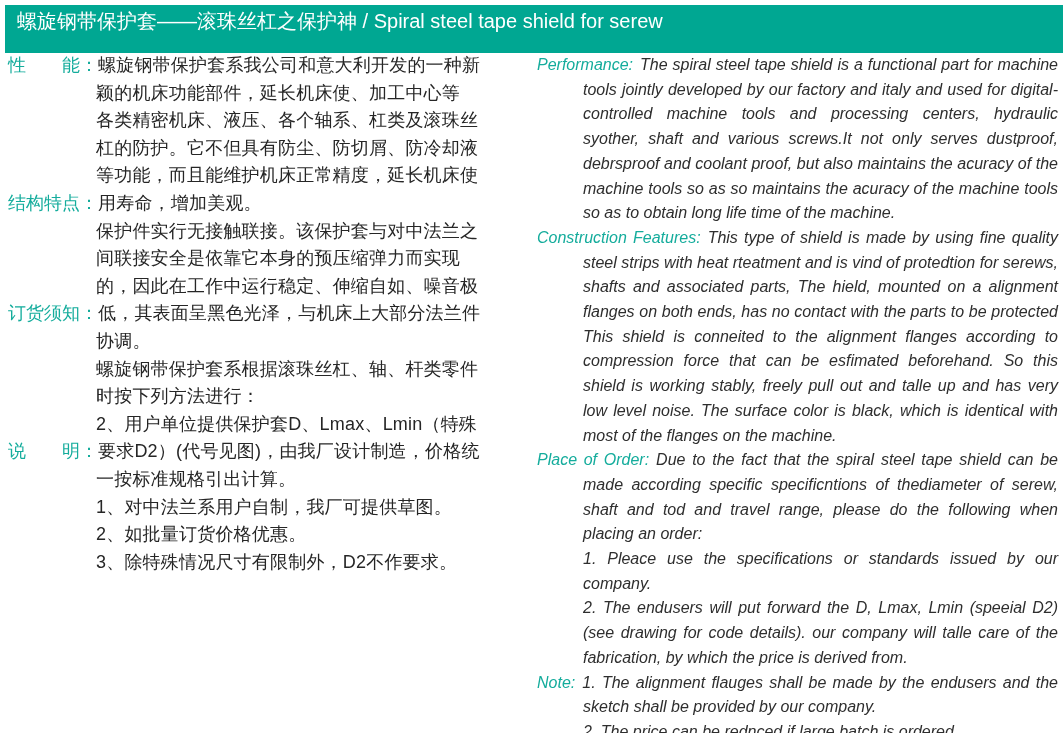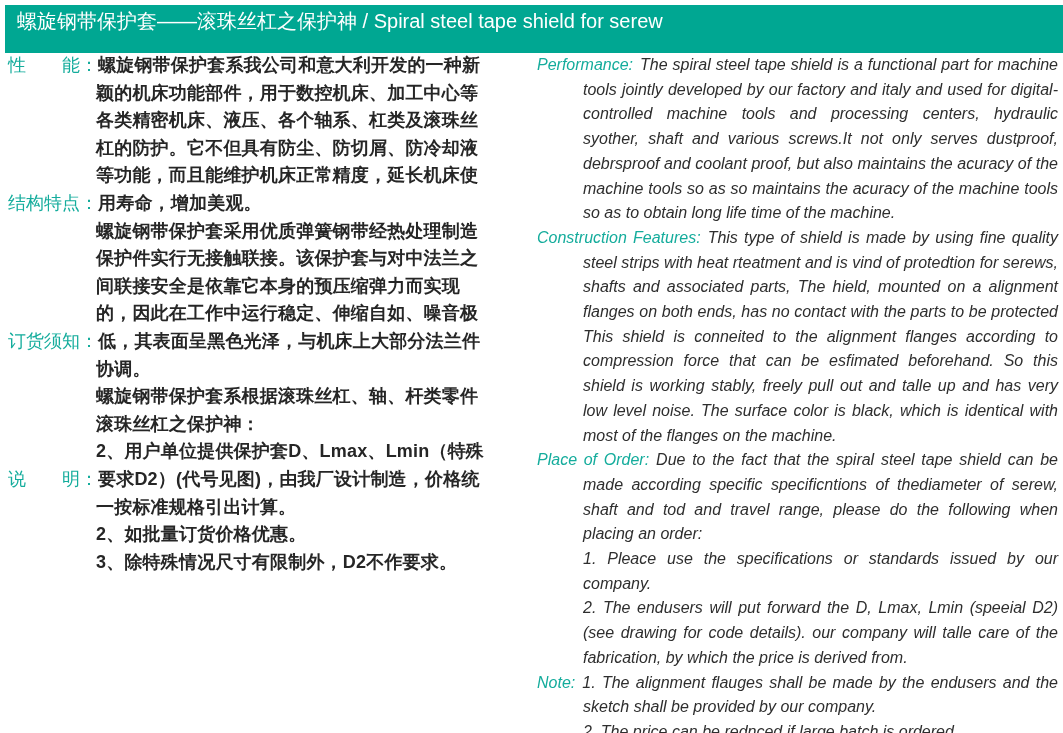--- a/index.html
+++ b/index.html
@@ -40,21 +40,21 @@
     display: flex;
     align-items: flex-start;
     white-space: nowrap;
     font-size: 18px;
   }
   .zh-label {
     flex: 0 0 88px;
     color: #14ac9c;
     overflow: visible;
   }
-  .zh-text { letter-spacing: 0.2px; font-weight: bold; }
+  .zh-text { letter-spacing: 0.2px; }
   
   .col-en {
     flex: 1 1 auto;
     padding-left: 32px;
     padding-right: 5px;
     font-size: 16px;
     line-height: 24.7px;
     color: #2e2e2e;
     text-align: justify;
   }
@@ -78,21 +78,21 @@
   <section class="col-zh">
     <div>
 
         <div class="zh-line">
           <span class="zh-label">性　　能：</span>
           <span class="zh-text">螺旋钢带保护套系我公司和意大利开发的一种新</span>
         </div>
 
         <div class="zh-line">
           <span class="zh-label"></span>
-          <span class="zh-text">颖的机床功能部件，用于数控机床、加工中心等</span>
+          <span class="zh-text">颖的机床功能部件，延长机床使、加工中心等</span>
         </div>
 
         <div class="zh-line">
           <span class="zh-label"></span>
           <span class="zh-text">各类精密机床、液压、各个轴系、杠类及滚珠丝</span>
         </div>
 
         <div class="zh-line">
           <span class="zh-label"></span>
           <span class="zh-text">杠的防护。它不但具有防尘、防切屑、防冷却液</span>
@@ -101,24 +101,20 @@
         <div class="zh-line">
           <span class="zh-label"></span>
           <span class="zh-text">等功能，而且能维护机床正常精度，延长机床使</span>
         </div>
 
         <div class="zh-line">
           <span class="zh-label">结构特点：</span>
           <span class="zh-text">用寿命，增加美观。</span>
         </div>
 
-        <div class="zh-line">
-          <span class="zh-label"></span>
-          <span class="zh-text">螺旋钢带保护套采用优质弹簧钢带经热处理制造</span>
-        </div>
 
 
 
         <div class="zh-line">
           <span class="zh-label"></span>
           <span class="zh-text">保护件实行无接触联接。该保护套与对中法兰之</span>
         </div>
 
         <div class="zh-line">
           <span class="zh-label"></span>
@@ -141,39 +137,43 @@
         </div>
 
         <div class="zh-line">
           <span class="zh-label"></span>
           <span class="zh-text">螺旋钢带保护套系根据滚珠丝杠、轴、杆类零件</span>
         </div>
 
 
         <div class="zh-line">
           <span class="zh-label"></span>
-          <span class="zh-text">滚珠丝杠之保护神：</span>
+          <span class="zh-text">时按下列方法进行：</span>
         </div>
 
 
         <div class="zh-line">
           <span class="zh-label"></span>
           <span class="zh-text">2、用户单位提供保护套D、Lmax、Lmin（特殊</span>
         </div>
 
         <div class="zh-line">
           <span class="zh-label">说　　明：</span>
           <span class="zh-text">要求D2）(代号见图)，由我厂设计制造，价格统</span>
         </div>
 
         <div class="zh-line">
           <span class="zh-label"></span>
           <span class="zh-text">一按标准规格引出计算。</span>
         </div>
 
+        <div class="zh-line">
+          <span class="zh-label"></span>
+          <span class="zh-text">1、对中法兰系用户自制，我厂可提供草图。</span>
+        </div>
 
         <div class="zh-line">
           <span class="zh-label"></span>
           <span class="zh-text">2、如批量订货价格优惠。</span>
         </div>
 
         <div class="zh-line">
           <span class="zh-label"></span>
           <span class="zh-text">3、除特殊情况尺寸有限制外，D2不作要求。</span>
         </div>

